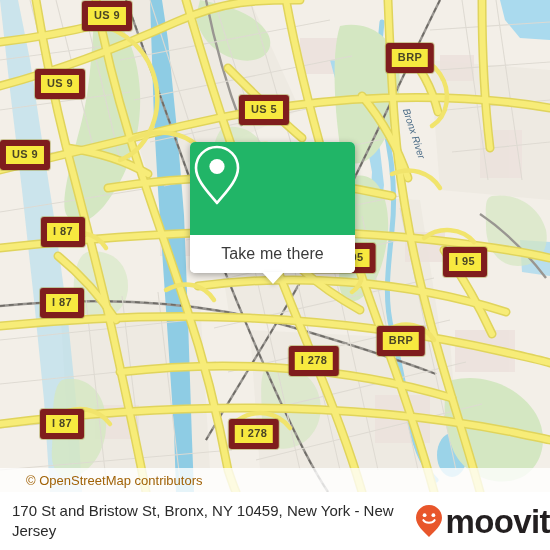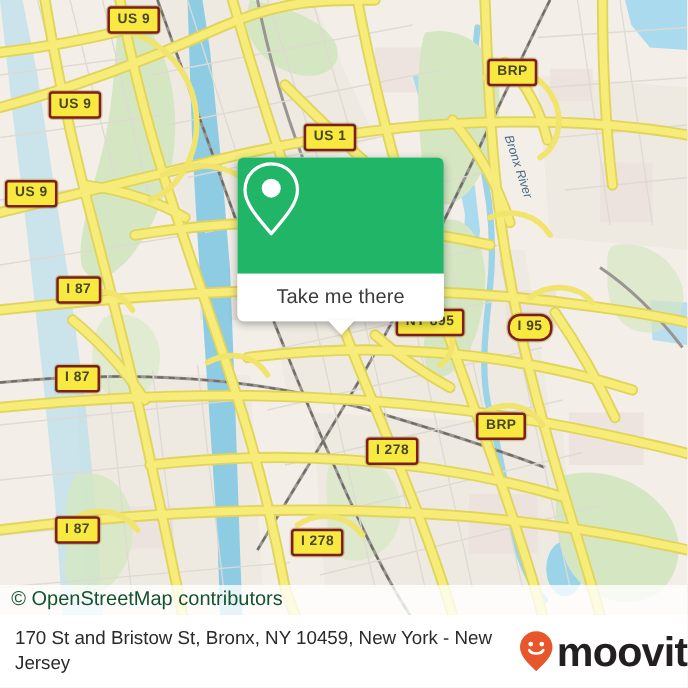--- a/index.html
+++ b/index.html
@@ -14,21 +14,21 @@
   .map{
     position:absolute;left:0;top:0;width:550px;height:492px;
     background:#f3efe8;overflow:hidden;
   }
   .map svg{position:absolute;left:0;top:0;}
 
   
   .shield{
     position:absolute;
     background:#f7e93f;
-    border:2px solid #7f1d1d;
+    border:6px solid #7f1d1d;
     border-radius:3px;
     color:#4a4526;
     font-size:11px;
     font-weight:bold;
     letter-spacing:.4px;
     line-height:1;
     padding:3px 6px 4px 6px;
     white-space:nowrap;
     box-shadow:0 0 0 1px rgba(160,150,60,.45);
     transform:translate(-50%,-50%);
@@ -38,21 +38,21 @@
     font-style:italic;
     font-size:10px;
     color:#4a6b86;
     white-space:nowrap;
     transform-origin:center center;
   }
 
   
   .callout{
     position:absolute;
-    left:190px;top:126px;
+    left:190px;top:142px;
     width:165px;
     border-radius:5px;
     box-shadow:0 2px 7px rgba(0,0,0,.33);
     overflow:visible;
     background:#ffffff;
   }
   .callout-top{
     height:93px;
     background:#21b567;
     border-radius:5px 5px 0 0;
@@ -78,21 +78,21 @@
     filter:drop-shadow(0 2px 2px rgba(0,0,0,.18));
   }
 
   
   .osm-bar{
     position:absolute;left:0;bottom:0;width:550px;height:24px;
     background:rgba(255,255,255,.78);
     display:flex;align-items:center;
   }
   .osm-bar span{
-    font-size:16px;color:#14532d;padding-left:9px;
+    font-size:13px;color:#a16207;padding-left:26px;
   }
 
   
   .caption{
     position:absolute;left:0;top:492px;width:550px;height:58px;
     background:#ffffff;
     display:flex;align-items:center;justify-content:space-between;gap:20px;
   }
   .caption-text{
     font-size:15px;line-height:20px;color:#2a2a2a;
@@ -255,27 +255,27 @@
           <path d="M58,240 C76,228 96,232 106,248"></path>
         </g>
       </g>
     </svg>
 
     <div class="river-label" style="left:388px;top:128px;transform:rotate(72deg);">Bronx River</div>
 
     <div class="shield" style="left:107px;top:16px;">US 9</div>
     <div class="shield" style="left:60px;top:84px;">US 9</div>
     <div class="shield" style="left:25px;top:155px;">US 9</div>
-    <div class="shield" style="left:264px;top:110px;">US 1</div>
+    <div class="shield" style="left:264px;top:110px;">US 5</div>
     <div class="shield" style="left:410px;top:58px;">BRP</div>
     <div class="shield" style="left:63px;top:232px;">I 87</div>
     <div class="shield" style="left:62px;top:303px;">I 87</div>
     <div class="shield" style="left:62px;top:424px;">I 87</div>
     <div class="shield" style="left:344px;top:258px;">NY 895</div>
-    <div class="shield" style="left:424px;top:262px;border-radius:10px;">I 95</div>
+    <div class="shield" style="left:465px;top:262px;">I 95</div>
     <div class="shield" style="left:401px;top:341px;">BRP</div>
     <div class="shield" style="left:314px;top:361px;">I 278</div>
     <div class="shield" style="left:254px;top:434px;">I 278</div>
 
     <div class="callout">
       <div class="callout-top">
         <svg width="54" height="66" viewBox="0 0 54 66">
           <path d="M27 5 C15 5 6 14.3 6 26 C6 38 18 50 27 61 C36 50 48 38 48 26 C48 14.3 39 5 27 5 Z" fill="none" stroke="#ffffff" stroke-width="2.6" stroke-linejoin="round"></path>
           <circle cx="27" cy="24.5" r="7.6" fill="#ffffff"></circle>
         </svg>

